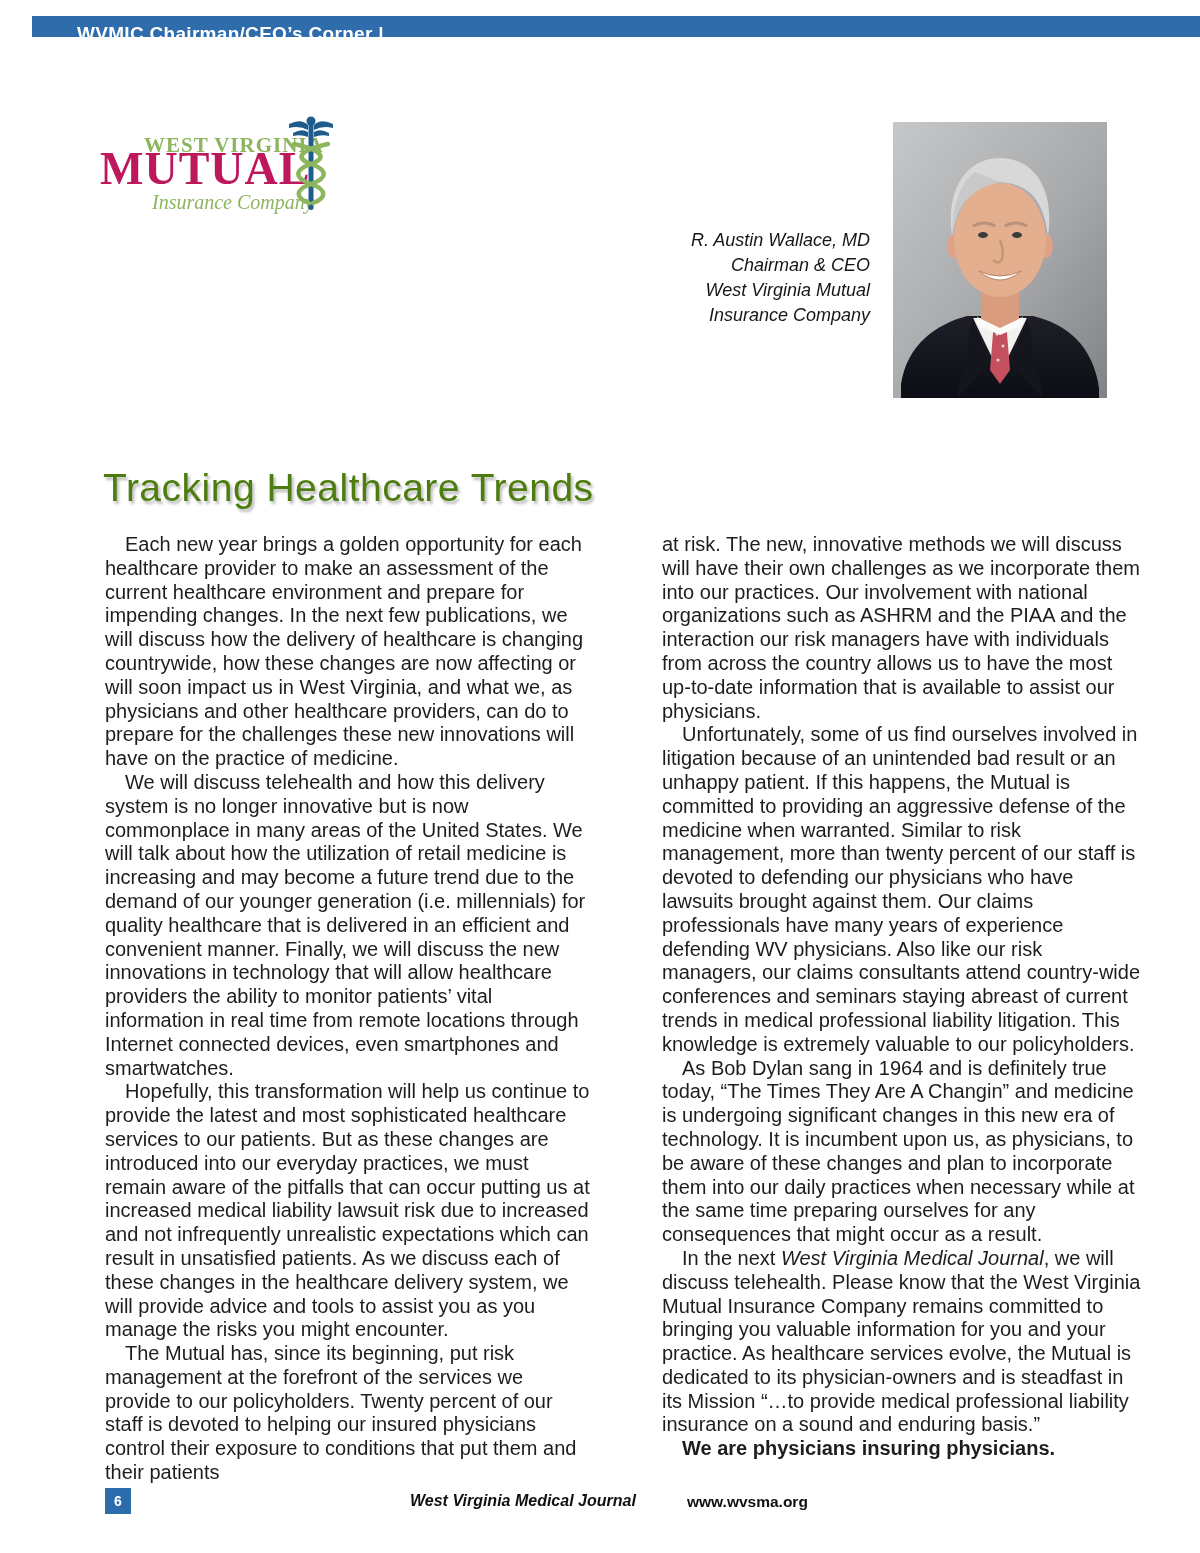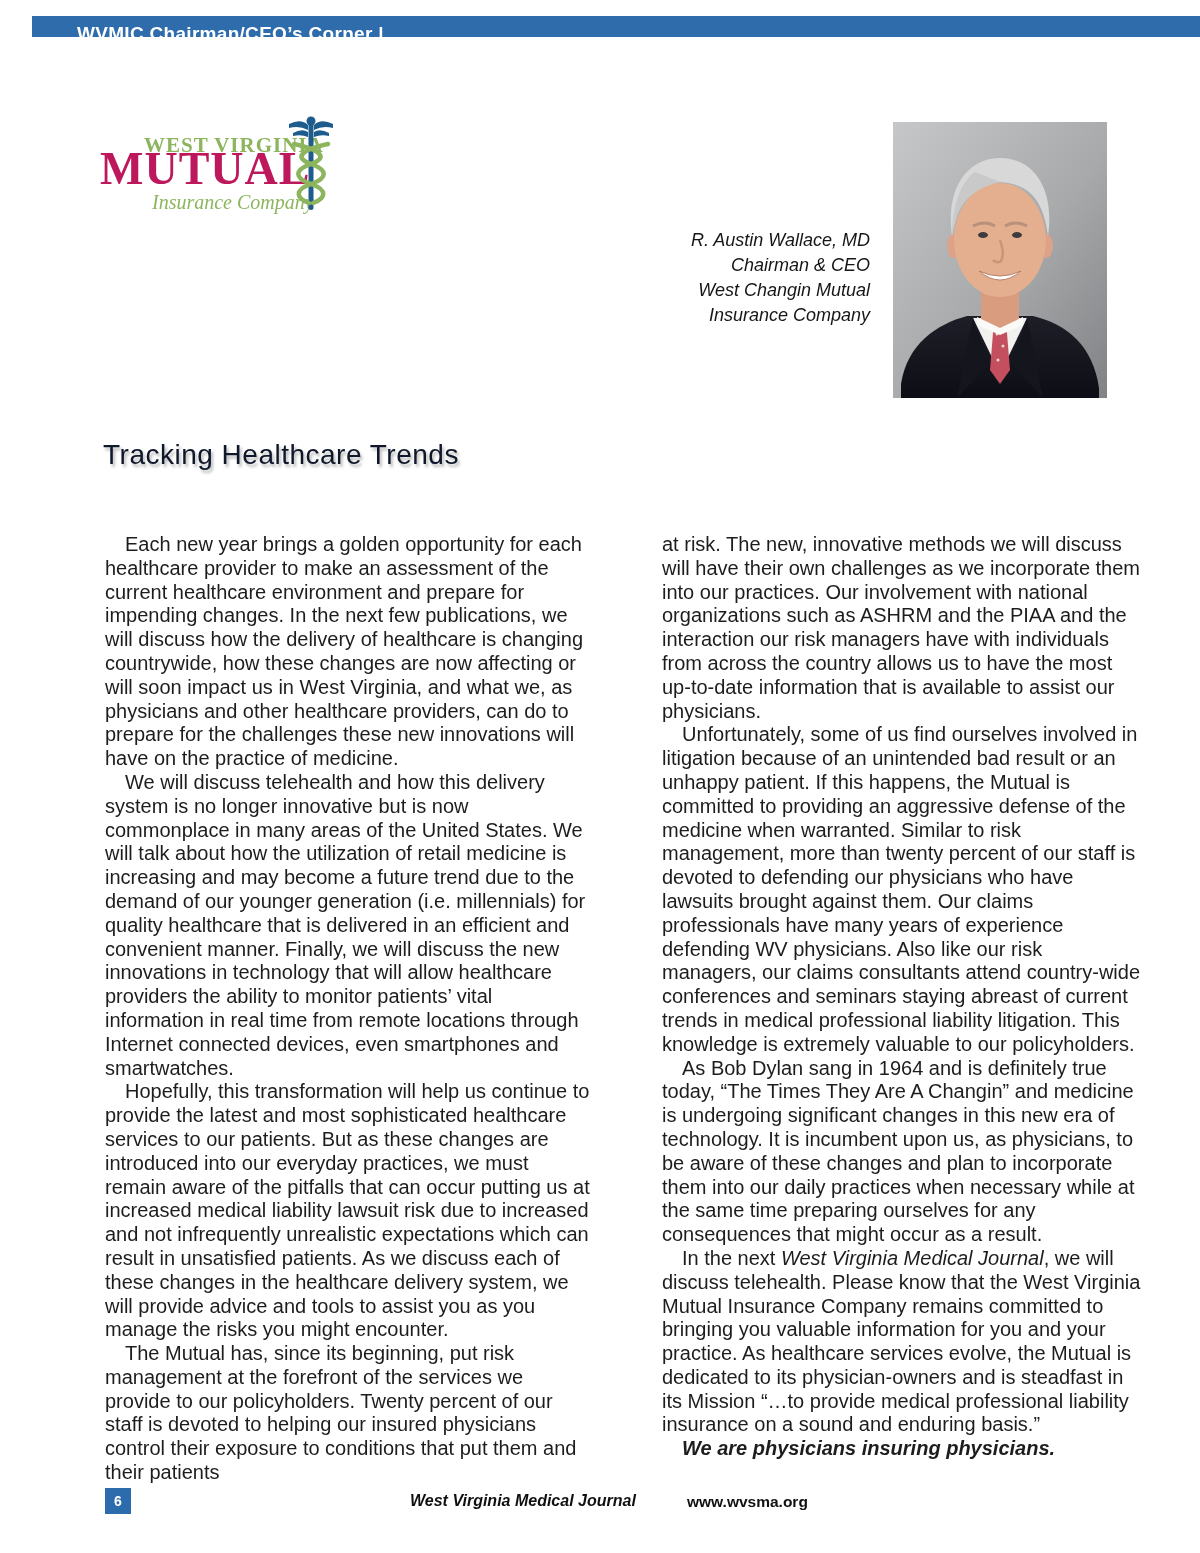--- a/index.html
+++ b/index.html
@@ -76,42 +76,42 @@
     text-align: right;
     font-style: italic;
     font-size: 18px;
     line-height: 25px;
     color: #161616;
   }
 
   
   .title {
     position: absolute;
-    left: 103px; top: 420px;
-    font-size: 28px;
+    left: 103px; top: 440px;
+    font-size: 39px;
     font-weight: 400;
-    color: #0f172a;
+    color: #4d7c0f;
     letter-spacing: 0.5px;
     text-shadow: 2px 3px 3px rgba(125,125,125,0.55);
     white-space: nowrap;
   }
 
   
   .col {
     position: absolute;
     top: 533px;
     font-size: 20px;
     line-height: 23.8px;
     color: #1d1d1d;
   }
   .col-left  { left: 105px; width: 488px; }
   .col-right { left: 662px; width: 480px; }
   .para { margin: 0; }
   .para.indent { text-indent: 20px; }
-  .para.bold-italic { font-weight: bold; font-style: italic; }
+  .para.bold-italic { font-weight: bold; }
   .seg.italic { font-style: italic; }
 
   
   .page-num {
     position: absolute;
     left: 105px; top: 1488px;
     width: 26px; height: 26px;
     background: #2d6cac;
     color: #ffffff;
     font-weight: bold;
@@ -199,21 +199,21 @@
     <path d="M112 104 Q 122 98 134 104" stroke="#b9907b" stroke-width="3" fill="none"></path>
     <ellipse cx="90" cy="113" rx="5" ry="3" fill="#3c3c3c"></ellipse>
     <ellipse cx="124" cy="113" rx="5" ry="3" fill="#3c3c3c"></ellipse>
     <path d="M107 118 Q 112 132 108 139 Q 104 142 100 138" stroke="#c99675" stroke-width="2.5" fill="none"></path>
     <path d="M86 149 Q 107 167 128 149 Q 107 159 86 149 Z" fill="#ffffff" stroke="#b97f66" stroke-width="1"></path>
   </svg>
 
   <div class="caption">
       <div>R. Austin Wallace, MD</div>
       <div>Chairman &amp; CEO</div>
-      <div>West Changin Mutual</div>
+      <div>West Virginia Mutual</div>
       <div>Insurance Company</div>
     </div>
 
   <h1 class="title">Tracking Healthcare Trends</h1>
 
   <div class="col col-left">
       <p class="para indent"><span class="seg">Each new year brings a golden opportunity for each healthcare provider to make an assessment of the current healthcare environment and prepare for impending changes. In the next few publications, we will discuss how the delivery of healthcare is changing countrywide, how these changes are now affecting or will soon impact us in West Virginia, and what we, as physicians and other healthcare providers, can do to prepare for the challenges these new innovations will have on the practice of medicine.</span></p>
       <p class="para indent"><span class="seg">We will discuss telehealth and how this delivery system is no longer innovative but is now commonplace in many areas of the United States. We will talk about how the utilization of retail medicine is increasing and may become a future trend due to the demand of our younger generation (i.e. millennials) for quality healthcare that is delivered in an efficient and convenient manner. Finally, we will discuss the new innovations in technology that will allow healthcare providers the ability to monitor patients’ vital information in real time from remote locations through Internet connected devices, even smartphones and smartwatches.</span></p>
       <p class="para indent"><span class="seg">Hopefully, this transformation will help us continue to provide the latest and most sophisticated healthcare services to our patients. But as these changes are introduced into our everyday practices, we must remain aware of the pitfalls that can occur putting us at increased medical liability lawsuit risk due to increased and not infrequently unrealistic expectations which can result in unsatisfied patients. As we discuss each of these changes in the healthcare delivery system, we will provide advice and tools to assist you as you manage the risks you might encounter.</span></p>
       <p class="para indent"><span class="seg">The Mutual has, since its beginning, put risk management at the forefront of the services we provide to our policyholders. Twenty percent of our staff is devoted to helping our insured physicians control their exposure to conditions that put them and their patients</span></p>

